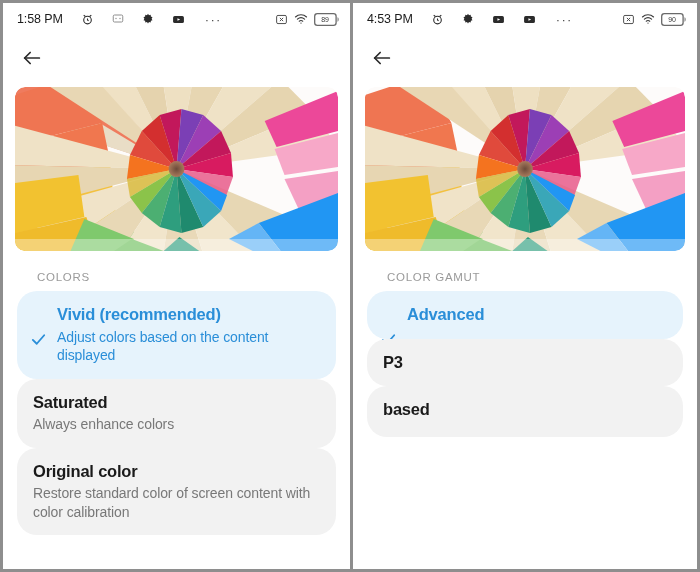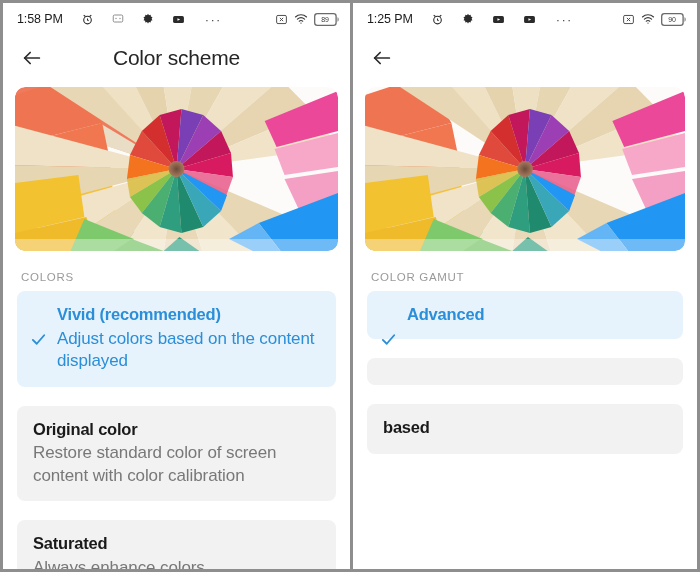--- a/index.html
+++ b/index.html
@@ -112,32 +112,32 @@
     height: 164px;
     border-radius: 10px;
     overflow: hidden;
     position: relative;
     background: #ffffff;
   }
   .hero svg { display: block; width: 100%; height: 100%; }
 
   
   .section-label {
-    padding: 20px 0 8px 18px;
+    padding: 20px 0 8px 34px;
     font-size: 11.5px;
     color: #9a9a9a;
     letter-spacing: 0.7px;
   }
 
   
   .options { padding: 0 14px; }
   .option-card {
-    border-radius: 8px;
+    border-radius: 20px;
     background: #f2f2f2;
-    margin-bottom: 19px;
+    margin-bottom: 0;
     padding: 13px 16px 14px 16px;
     position: relative;
     box-sizing: border-box;
     cursor: pointer;
   }
   .option-card.selected {
     background: #e6f3fc;
     padding-left: 40px;
   }
   .option-title {
@@ -145,21 +145,21 @@
     font-weight: 700;
     color: #1a1a1a;
     letter-spacing: -0.2px;
     line-height: 1.25;
   }
   .option-card.selected .option-title {
     color: #2a8ed8;
     font-weight: 700;
   }
   .option-desc {
-    font-size: 17px;
+    font-size: 14px;
     color: #787878;
     line-height: 1.32;
     margin-top: 3px;
     letter-spacing: -0.1px;
   }
   .option-card.selected .option-desc { color: #2a8ed8; }
   .check-mark {
     position: absolute;
     left: 13px;
     top: 40px;
@@ -225,21 +225,20 @@
       </div>
     </div>
 
     <div class="toolbar">
       <div class="back-btn">
         <svg width="22" height="22" viewBox="0 0 24 24" fill="none" stroke="#2b2b2b" stroke-width="1.9" stroke-linecap="round" stroke-linejoin="round">
           <path d="M20 12H4"></path>
             <path d="M10 6 4 12l6 6"></path>
         </svg>
       </div>
-      <div class="toolbar-title">Color scheme</div>
     </div>
 
     <div class="hero">
       <svg viewBox="0 0 326 164" preserveAspectRatio="none">
         <defs>
           <clipPath id="heroClipL">
               <rect x="0" y="0" width="326" height="164" rx="10"></rect>
             </clipPath>
           <radialGradient id="hubL" cx="50%" cy="50%" r="50%">
             <stop offset="0%" stop-color="#6b4a3a"></stop>
@@ -340,35 +339,35 @@
 
     <div class="options">
       <div class="option-card selected">
         <svg class="check-mark" viewBox="0 0 24 24" fill="none" stroke="#2a8ed8" stroke-width="2.6" stroke-linecap="round" stroke-linejoin="round">
           <path d="M4 12.5 9.5 18 20 6"></path>
         </svg>
         <div class="option-title">Vivid (recommended)</div>
         <div class="option-desc">Adjust colors based on the content displayed</div>
       </div>
       <div class="option-card">
+        <div class="option-title">Saturated</div>
+        <div class="option-desc">Always enhance colors</div>
+      </div>
+      <div class="option-card">
         <div class="option-title">Original color</div>
         <div class="option-desc">Restore standard color of screen content with color calibration</div>
       </div>
-      <div class="option-card">
-        <div class="option-title">Saturated</div>
-        <div class="option-desc">Always enhance colors</div>
-      </div>
     </div>
   </div>
 
   <div class="phone-panel right">
 
     <div class="status-bar">
       <div class="status-left">
-        <span class="status-time">1:25 PM</span>
+        <span class="status-time">4:53 PM</span>
         <svg class="sicon" width="13" height="13" viewBox="0 0 24 24" fill="none" stroke="#2b2b2b" stroke-width="2">
           <circle cx="12" cy="13" r="7"></circle>
             <path d="M12 10v3l2 1.5"></path>
             <path d="M5 4 8 6.5"></path>
             <path d="M19 4 16 6.5"></path>
         </svg>
         <svg class="sicon" width="12" height="12" viewBox="0 0 24 24" fill="#2b2b2b">
           <path d="M12 8.2a3.8 3.8 0 1 0 0 7.6 3.8 3.8 0 0 0 0-7.6zm0 5.6a1.8 1.8 0 1 1 0-3.6 1.8 1.8 0 0 1 0 3.6z"></path>
           <path d="M12 1.5 14 4.4l3.4-.9.3 3.5 3.3 1.3-1.8 3 1.8 3-3.3 1.3-.3 3.5-3.4-.9-2 2.9-2-2.9-3.4.9-.3-3.5L3 14.3l1.8-3L3 8.3l3.3-1.3.3-3.5 3.4.9z"></path>
         </svg>
@@ -493,20 +492,21 @@
     <div class="section-label">COLOR GAMUT</div>
 
     <div class="options">
       <div class="option-card selected">
         <svg class="check-mark" viewBox="0 0 24 24" fill="none" stroke="#2a8ed8" stroke-width="2.6" stroke-linecap="round" stroke-linejoin="round">
           <path d="M4 12.5 9.5 18 20 6"></path>
         </svg>
         <div class="option-title">Advanced</div>
       </div>
       <div class="option-card">
+        <div class="option-title">P3</div>
       </div>
       <div class="option-card">
         <div class="option-title">based</div>
         <div class="option-desc"></div>
       </div>
     </div>
   </div>
 
 </div>
 

